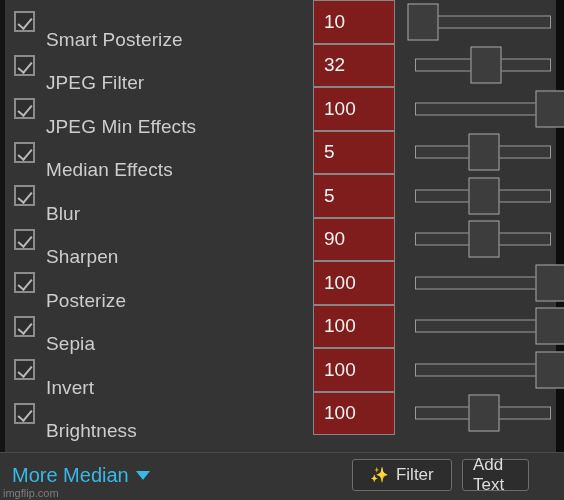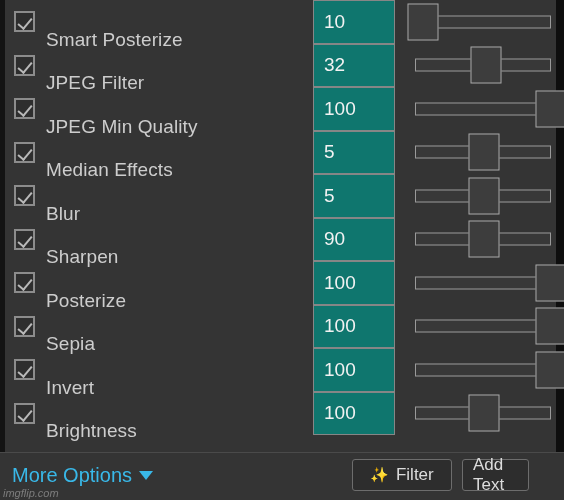--- a/index.html
+++ b/index.html
@@ -79,21 +79,21 @@
     margin-top: 36px;
   }
 
   
   .value-box {
     position: absolute;
     left: 313px;
     top: 0;
     width: 82px;
     height: 43.5px;
-    background: #0f766e;
+    background: #7f1d1d;
     border: 1.5px solid #868686;
     display: flex;
     align-items: center;
     padding-left: 10px;
     color: #f2f2f2;
     font-size: 19px;
   }
 
   
   .slider {
@@ -149,21 +149,20 @@
     border-left: 7px solid transparent;
     border-right: 7px solid transparent;
     border-top: 9px solid #39b8e8;
   }
   .watermark {
     position: absolute;
     left: 3px;
     bottom: 1px;
     color: #7d7d7d;
     font-size: 11px;
-    font-style: italic;
   }
   .btn {
     position: absolute;
     top: 6px;
     height: 32px;
     background: #2d2d2d;
     border: 1.5px solid #6d6d6d;
     border-radius: 3px;
     color: #dcdcdc;
     font-size: 17px;
@@ -209,21 +208,21 @@
           <span>32</span>
         </div>
         <div class="slider">
           <div class="track"></div>
           <div class="thumb" style="left:52%"></div>
         </div>
       </div>
       <div class="row">
         <div class="chk-cell">
           <span class="checkbox"></span>
-          <span class="row-label">JPEG Min Quality</span>
+          <span class="row-label">JPEG Min Effects</span>
         </div>
         <div class="value-box">
           <span>100</span>
         </div>
         <div class="slider">
           <div class="track"></div>
           <div class="thumb" style="left:100%"></div>
         </div>
       </div>
       <div class="row">
@@ -315,21 +314,21 @@
         <div class="slider">
           <div class="track"></div>
           <div class="thumb" style="left:51%"></div>
         </div>
       </div>
     </div>
 
   <div class="bottom-bar">
 
     <div class="more-options">
-      <span>More Options</span>
+      <span>More Median</span>
       <span class="caret"></span>
     </div>
 
     <div class="watermark">imgflip.com</div>
 
     <div class="btn" id="btn-effects">
       <span class="sparkle">✨</span>
       <span>Filter</span>
     </div>
 

